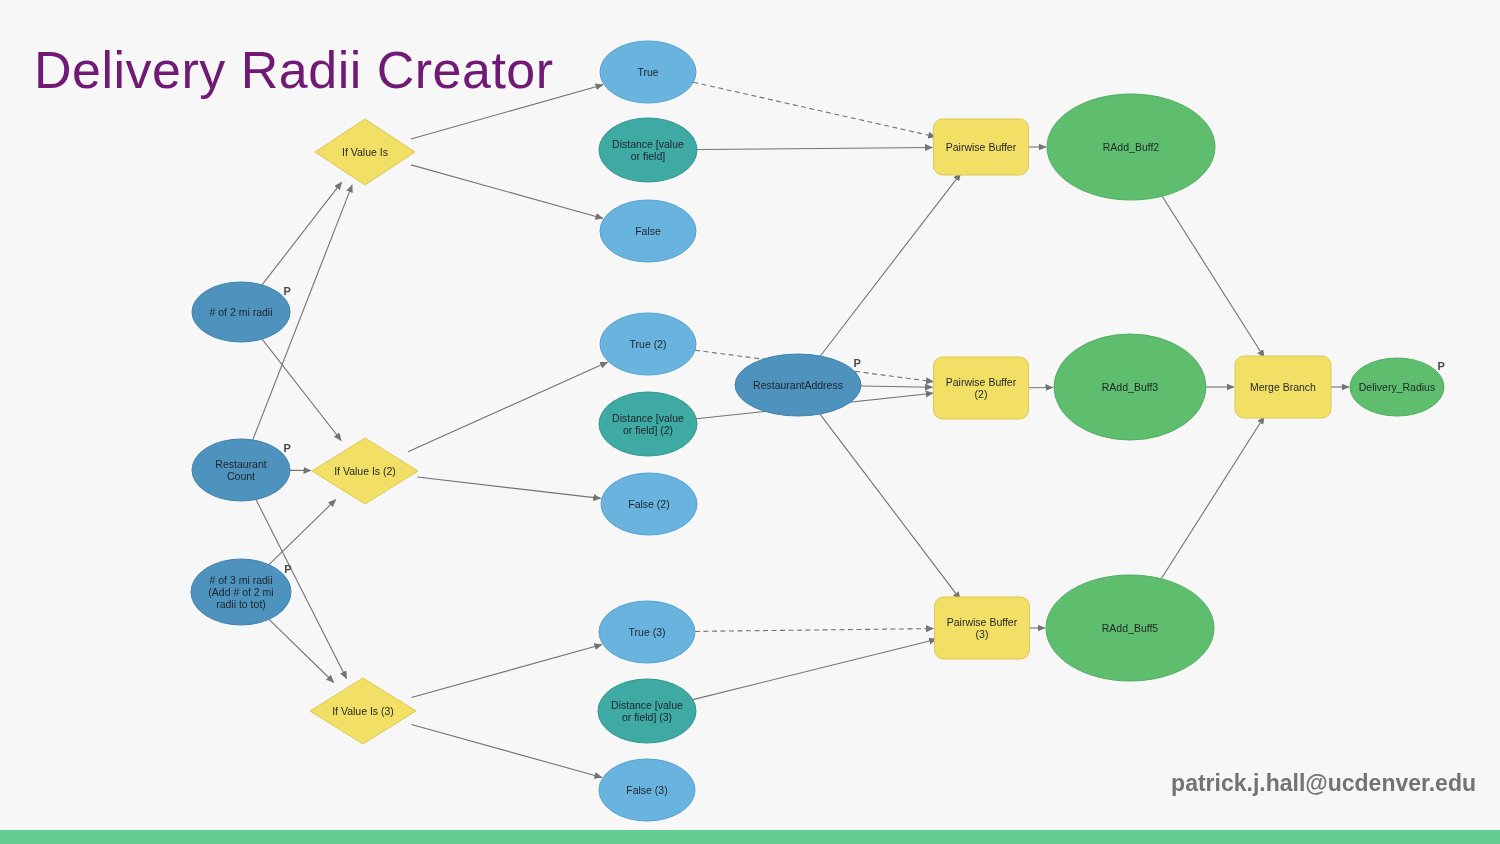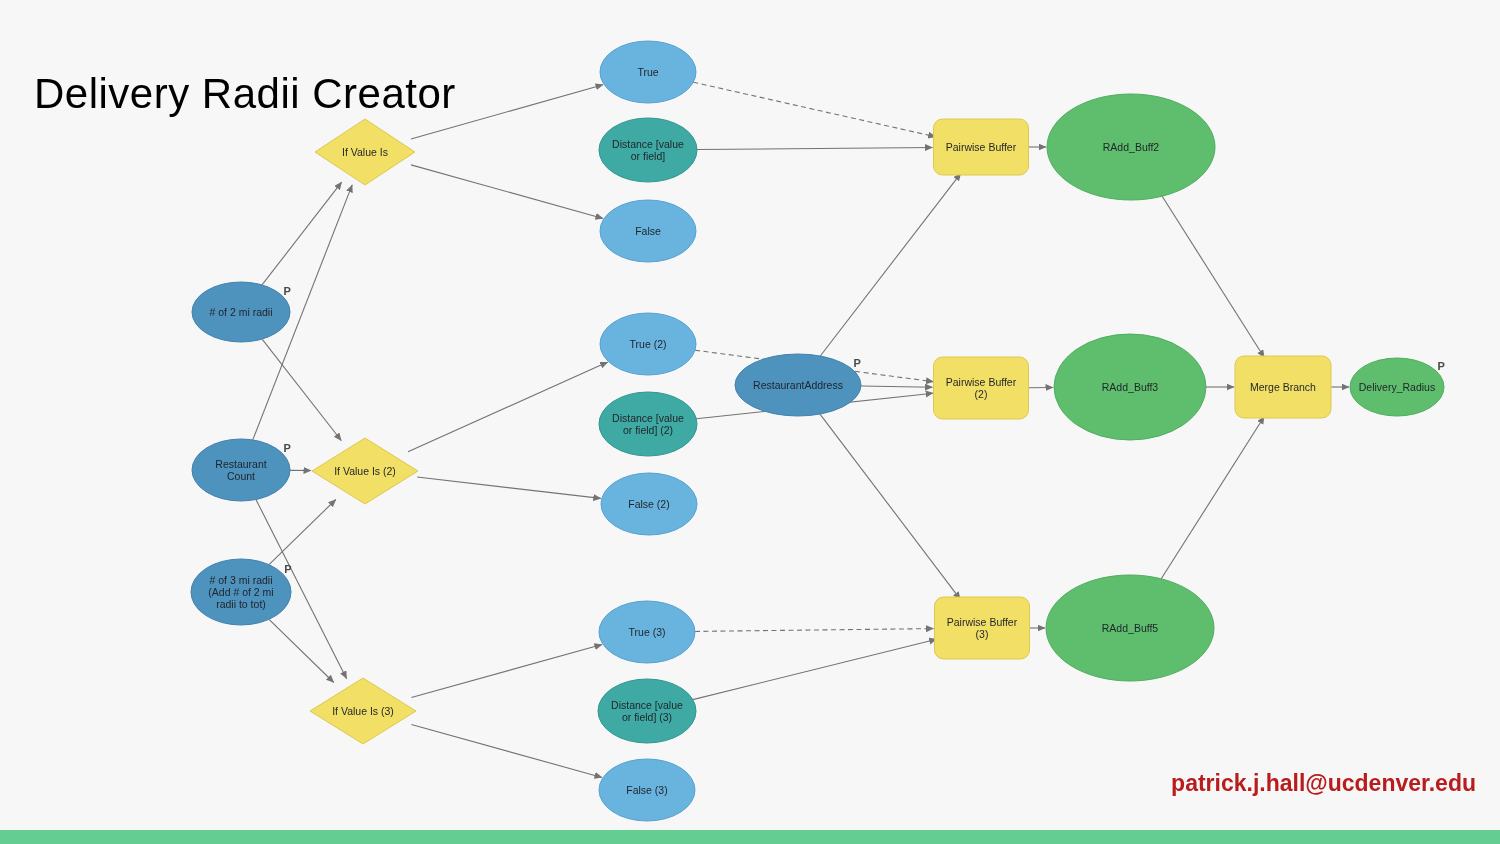--- a/index.html
+++ b/index.html
@@ -3,25 +3,25 @@
 <meta charset="utf-8">
 <style>
   html,body{margin:0;padding:0;}
   body{
     width:1500px;height:844px;position:relative;overflow:hidden;
     background:#f7f7f7;
     font-family:"Liberation Sans", sans-serif;
   }
   .slide-title{
     position:absolute;left:34px;top:40px;
-    font-size:42px;font-weight:400;color:#000000;letter-spacing:.5px;margin-top:30px;
+    font-size:52px;font-weight:400;color:#701a75;letter-spacing:.5px;
   }
   .email{
     position:absolute;right:24px;top:770px;
-    font-size:23px;font-weight:700;color:#b91c1c;
+    font-size:23px;font-weight:700;color:#737373;
   }
   .footer-bar{
     position:absolute;left:0;bottom:0;width:1500px;height:14px;background:#63cd92;
   }
   svg{position:absolute;left:0;top:0;}
   .edge{stroke:#737373;stroke-width:1.1;fill:none;}
   .edge.dashed{stroke-dasharray:5 3.5;}
   .nlabel{font-family:"Liberation Sans",sans-serif;font-size:10.5px;fill:#1f2429;}
   .plabel{font-family:"Liberation Sans",sans-serif;font-size:11px;font-weight:700;fill:#4a4a4a;}
 </style>

